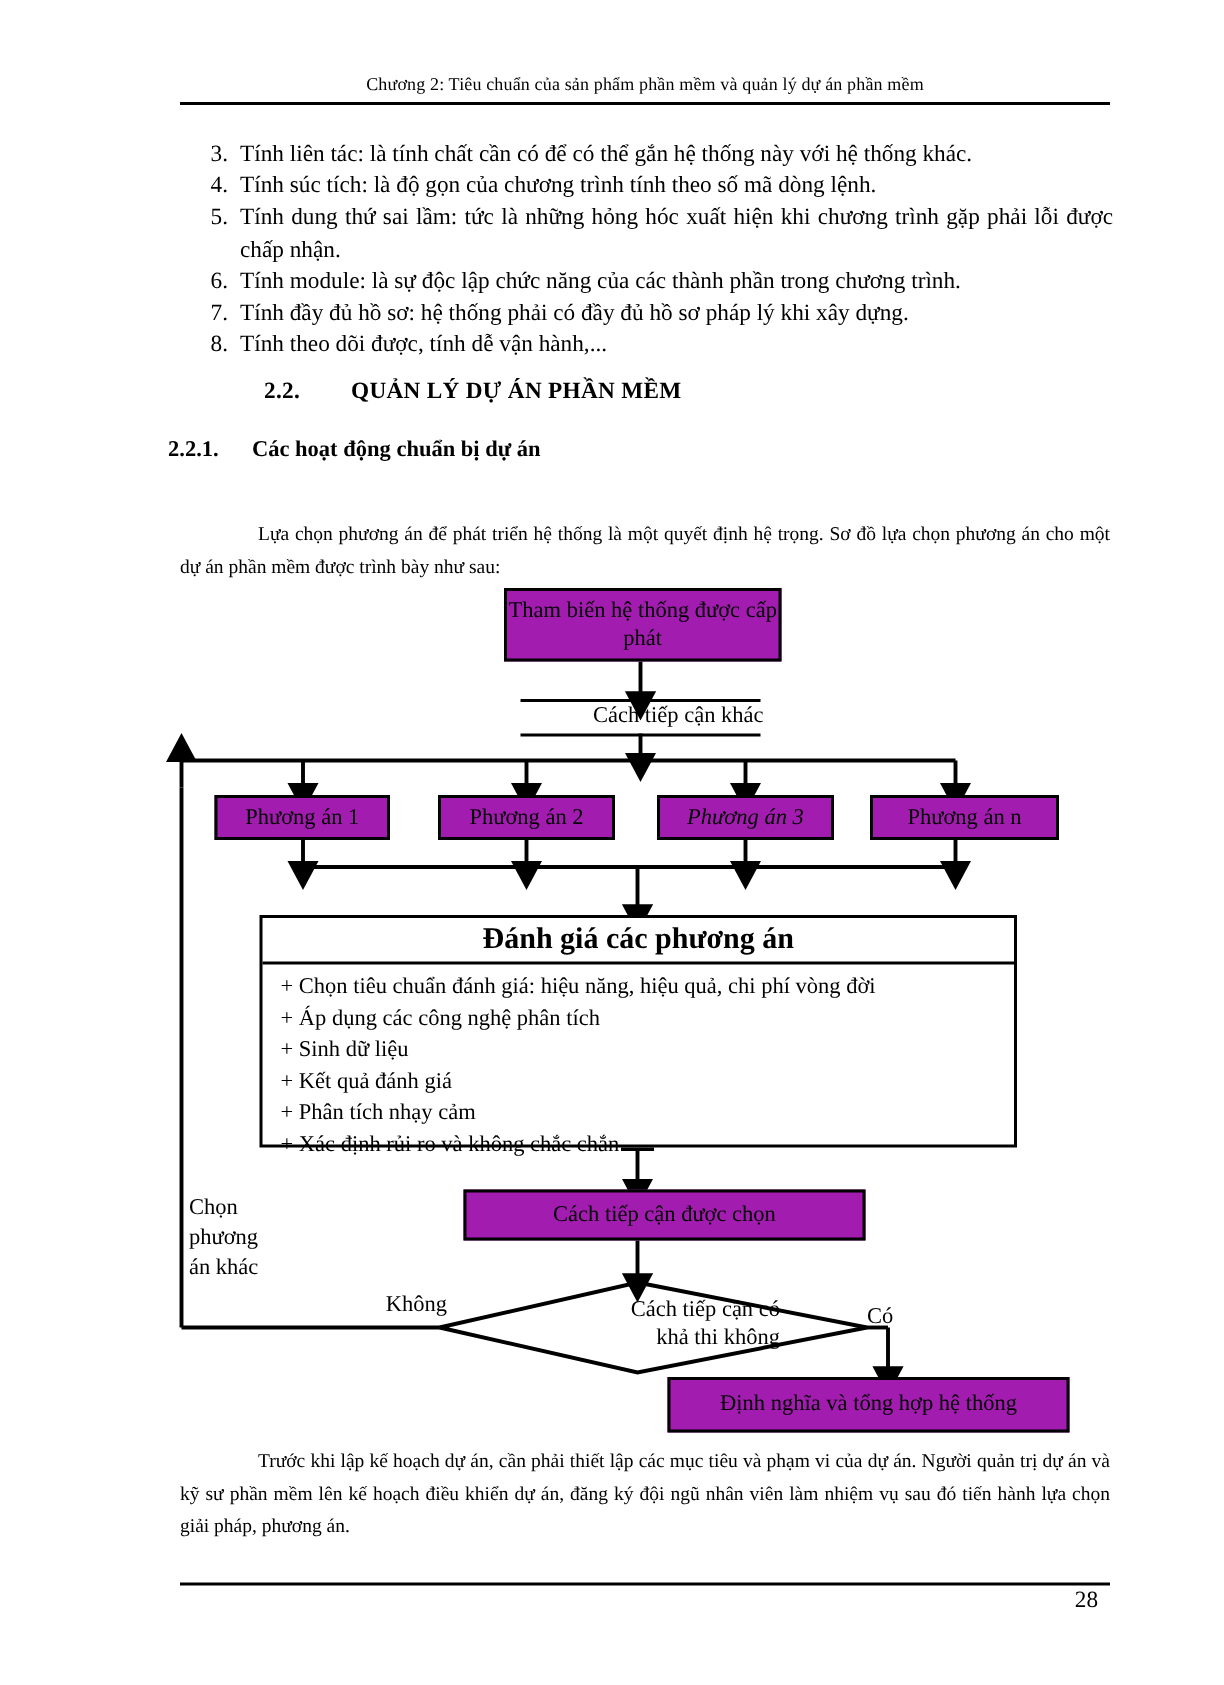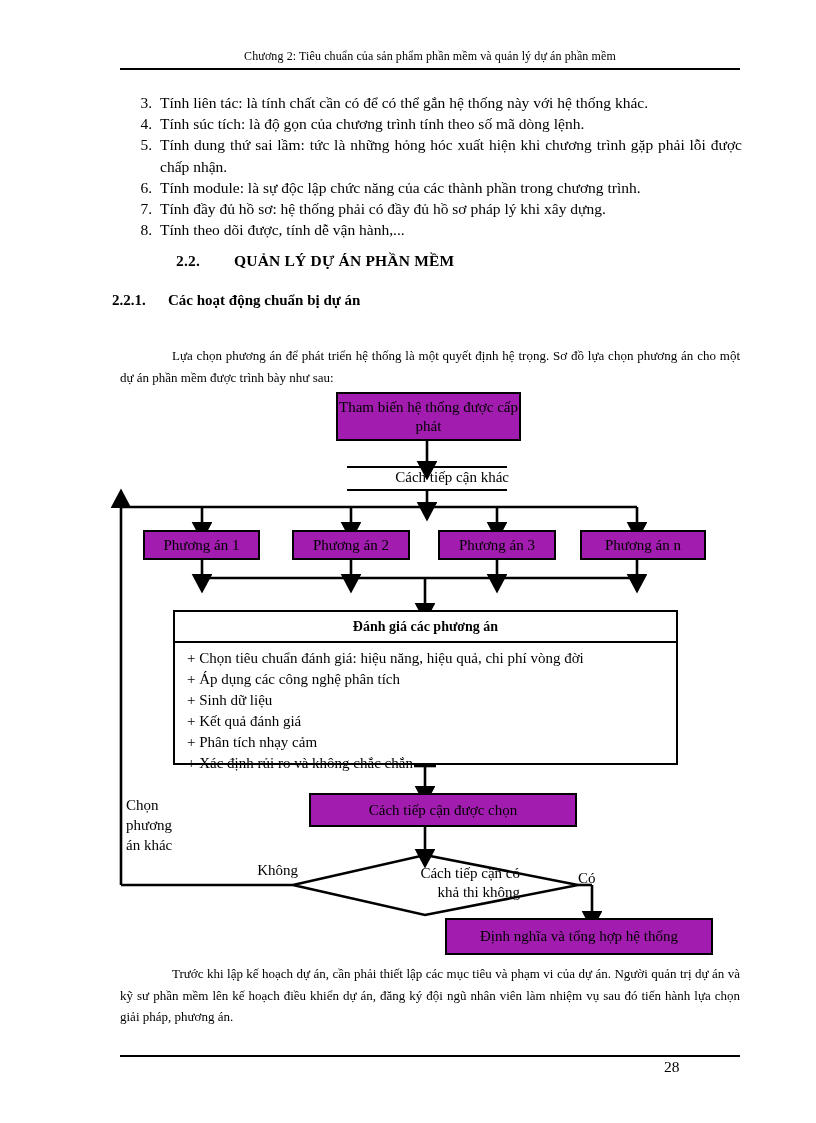--- a/index.html
+++ b/index.html
@@ -137,37 +137,37 @@
   #rule-bottom {
     position: absolute; left: 347px; top: 489px; width: 160px;
     border-top: 2px solid #000; height: 0;
   }
   #label-other {
     left: 345px; top: 468px; width: 164px;
   }
 
   #box-opt1 { left: 143px; top: 530px; width: 117px; height: 30px; }
   #box-opt2 { left: 292px; top: 530px; width: 118px; height: 30px; }
-  #box-opt3 { left: 438px; top: 530px; width: 118px; height: 30px; }
+  #box-opt3 { left: 438px; top: 530px; width: 118px; height: 30px; font-style: italic; }
   #box-optn { left: 580px; top: 530px; width: 126px; height: 30px; }
 
   #eval-box {
     position: absolute;
     left: 173px; top: 610px; width: 505px; height: 155px;
     border: 2px solid #000;
     box-sizing: border-box;
     background: #fff;
   }
   #eval-title {
     height: 29px;
     border-bottom: 2px solid #000;
     display: flex;
     align-items: center;
     justify-content: center;
-    font-size: 14px;
+    font-size: 20px;
     font-weight: bold;
   }
   #eval-list {
     padding: 5px 17px 0 12px;
     font-size: 15px;
     line-height: 21px;
   }
   #eval-list div { white-space: nowrap; }
 
   #box-chosen { left: 309px; top: 793px; width: 268px; height: 34px; }
@@ -186,24 +186,24 @@
   .footer-rule {
     position: absolute;
     left: 120px;
     top: 1055px;
     width: 620px;
     border-top: 2px solid #000;
     height: 0;
   }
   .page-num {
     position: absolute;
-    left: 664px;
+    left: 632px;
     top: 1058px;
     width: 100px;
-    text-align: left;
+    text-align: right;
     font-size: 15.5px;
   }
 </style>
 </head>
 <body>
 
 <div class="page">
 
   <div class="header-text">Chương 2:  Tiêu chuẩn của sản phẩm phần mềm và quản lý dự án phần mềm</div>
   <div class="header-rule"></div>

